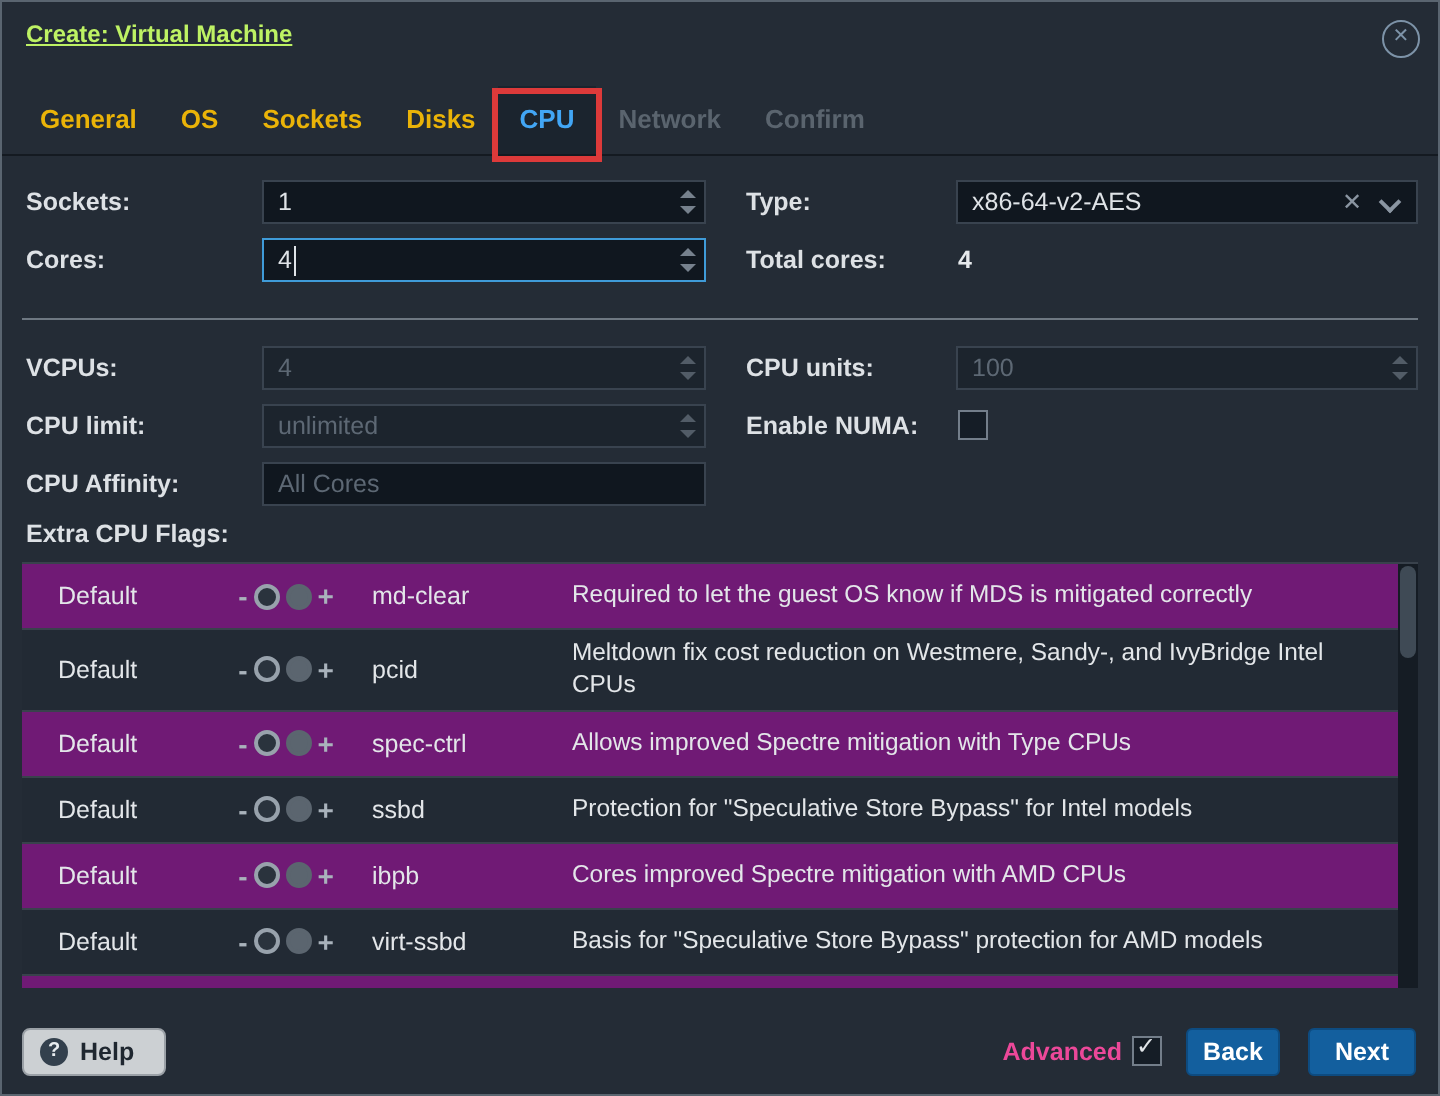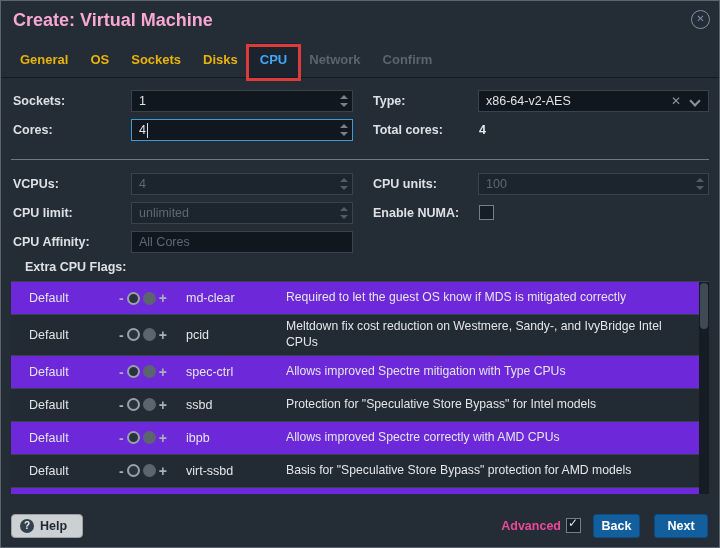--- a/index.html
+++ b/index.html
@@ -1,19 +1,19 @@
 <!DOCTYPE html>
 <html><head>
 <meta charset="utf-8">
 <style>
   html,body{margin:0;padding:0;background:#10151b;font-family:"Liberation Sans","DejaVu Sans",sans-serif;}
   .window{position:relative;width:718px;height:546px;background:#242c36;border:1px solid #5a6570;overflow:hidden;}
 
   
-  .title{position:absolute;left:12px;top:9px;font-size:18px;font-weight:700;color:#f9a8d4;}
+  .title{position:absolute;left:12px;top:9px;font-size:12px;font-weight:700;color:#bef264;text-decoration:underline;}
   .close-btn{position:absolute;right:9px;top:9px;width:17px;height:17px;border:1px solid #7d93a8;border-radius:50%;
              color:#7d93a8;font-size:10px;line-height:16px;text-align:center;cursor:pointer;}
 
   
   .tabbar{position:absolute;top:42px;left:0;right:0;height:34px;border-bottom:1px solid #141a21;display:flex;padding-left:8px;}
   .tab{padding:0 11px;line-height:34px;font-size:13px;font-weight:700;color:#eab308;position:relative;cursor:pointer;}
   .tab.active{color:#42a6f5;background:#1b242e;}
   .tab.disabled{color:#5a646e;cursor:default;}
   .red-box{position:absolute;left:-3px;right:-3px;top:1px;bottom:-4px;border:3px solid #dd3a3a;pointer-events:none;z-index:5;}
 
@@ -31,21 +31,21 @@
   .field.disabled .tri-up{border-bottom-color:#525c67;}
   .field.disabled .tri-down{border-top-color:#525c67;}
   .clear-x{position:absolute;right:27px;top:2px;color:#8a95a1;font-size:12px;line-height:17px;cursor:pointer;}
   .chev{position:absolute;right:9px;top:6px;width:6px;height:6px;border-right:2px solid #8a95a1;border-bottom:2px solid #8a95a1;transform:rotate(45deg);cursor:pointer;}
   .plainval{position:absolute;font-size:12.5px;font-weight:700;color:#e6e9ec;line-height:16px;}
   .divider{position:absolute;left:10px;right:10px;top:158px;height:1px;background:#6e7882;}
   .cb{position:absolute;width:13px;height:13px;background:#151d26;border:1px solid #737e8a;box-sizing:content-box;cursor:pointer;}
   .cb .check{position:absolute;left:1px;top:-3px;color:#e2e6e9;font-size:12px;font-weight:700;}
 
   
-  .flags{position:absolute;left:10px;right:10px;top:280px;height:212px;overflow:hidden;background:#6d28d9;border-top:1px solid #39424c;}
+  .flags{position:absolute;left:10px;right:10px;top:280px;height:212px;overflow:hidden;background:#701a75;border-top:1px solid #39424c;}
   .frow{display:flex;align-items:center;border-bottom:1px solid #39424c;min-height:33px;box-sizing:border-box;}
   .frow.alt{background:#222a34;}
   .c-level{width:93px;padding-left:18px;box-sizing:border-box;font-size:12.5px;color:#e3e6e9;flex:none;}
   .c-slider{width:78px;display:flex;align-items:center;justify-content:center;gap:3px;flex:none;}
   .c-name{width:100px;padding-left:4px;box-sizing:border-box;font-size:12.5px;color:#e3e6e9;flex:none;}
   .c-desc{flex:1;padding:4px 30px 4px 4px;font-size:12.2px;line-height:1.3;color:#e3e6e9;}
   .s-sign{color:#a9b2bb;font-size:14px;font-weight:700;line-height:12px;cursor:pointer;}
   .s-circ1{width:9px;height:9px;border-radius:50%;border:2px solid #98a2ac;background:#2a333d;cursor:pointer;}
   .s-circ2{width:9px;height:9px;border-radius:50%;border:2px solid #5b656f;background:#5b656f;cursor:pointer;}
   .sb{position:absolute;right:0;top:0;bottom:0;width:10px;background:#151c24;}
@@ -143,21 +143,21 @@
   </div>
 
   <div class="lbl" style="left:372px;top:204px;">Enable NUMA:</div>
   <span class="cb" style="left:478px;top:204px;"></span>
 
   <div class="lbl" style="left:12px;top:233px;">CPU Affinity:</div>
   <div class="field" style="left:130px;top:230px;width:222px;">
     <span class="val placeholder">All Cores</span>
   </div>
 
-  <div class="lbl" style="left:24px;top:258px;">Extra CPU Flags:</div>
+  <div class="lbl" style="left:12px;top:258px;">Extra CPU Flags:</div>
 
   <div class="flags">
 
     <div class="frow">
       <span class="c-level">Default</span>
       <span class="c-slider">
         <span class="s-sign">-</span>
         <span class="s-circ1"></span>
         <span class="s-circ2"></span>
         <span class="s-sign">+</span>
@@ -204,21 +204,21 @@
 
     <div class="frow">
       <span class="c-level">Default</span>
       <span class="c-slider">
         <span class="s-sign">-</span>
         <span class="s-circ1"></span>
         <span class="s-circ2"></span>
         <span class="s-sign">+</span>
       </span>
       <span class="c-name">ibpb</span>
-      <span class="c-desc">Allows improved Spectre correctly with AMD CPUs</span>
+      <span class="c-desc">Cores improved Spectre mitigation with AMD CPUs</span>
     </div>
 
     <div class="frow alt">
       <span class="c-level">Default</span>
       <span class="c-slider">
         <span class="s-sign">-</span>
         <span class="s-circ1"></span>
         <span class="s-circ2"></span>
         <span class="s-sign">+</span>
       </span>

